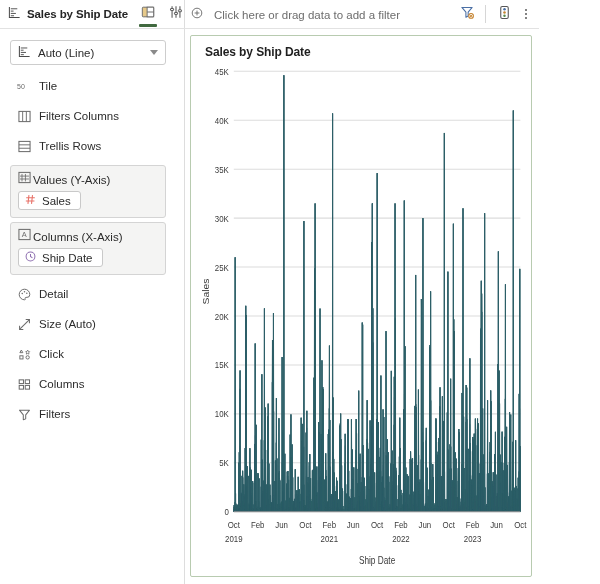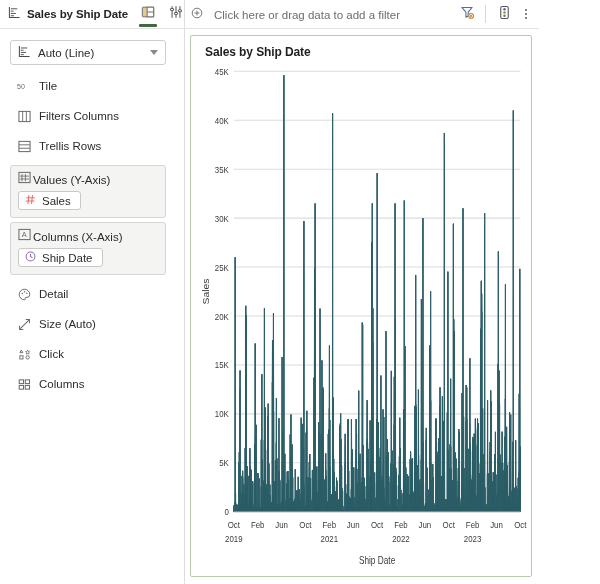--- a/index.html
+++ b/index.html
@@ -417,20 +417,28 @@
           <svg width="13" height="13" viewBox="0 0 14 14">
             <rect x="1.3" y="2" width="4.6" height="4" fill="none" stroke="#6a6a6a" stroke-width="1.1"></rect>
             <rect x="7.8" y="2" width="4.6" height="4" fill="none" stroke="#6a6a6a" stroke-width="1.1"></rect>
             <rect x="1.3" y="8" width="4.6" height="4" fill="none" stroke="#6a6a6a" stroke-width="1.1"></rect>
             <rect x="7.8" y="8" width="4.6" height="4" fill="none" stroke="#6a6a6a" stroke-width="1.1"></rect>
           </svg>
         </span>
         <span>Columns</span>
       </div>
 
+      <div class="shelf-row">
+        <span class="ico">
+          <svg width="13" height="13" viewBox="0 0 14 14">
+            <path d="M1.6 2.3h10.8L8.3 7.4v4.3L5.7 12.6V7.4z" fill="none" stroke="#6a6a6a" stroke-width="1.1" stroke-linejoin="round"></path>
+          </svg>
+        </span>
+        <span>Filters</span>
+      </div>
     </div>
 
     <div class="chart-wrap">
       <div class="chart-panel">
         <div class="chart-title">Sales by Ship Date</div>
         <div class="chart-svg-holder">
           <svg class="chart" id="viz" viewBox="0 0 396 490" preserveAspectRatio="none">
               <line x1="42" y1="432" x2="388" y2="432" class="gridline"></line>
               <text x="36" y="435.4" class="tick-txt" text-anchor="end">0</text>
               <line x1="42" y1="384.8888888888889" x2="388" y2="384.8888888888889" class="gridline"></line>

